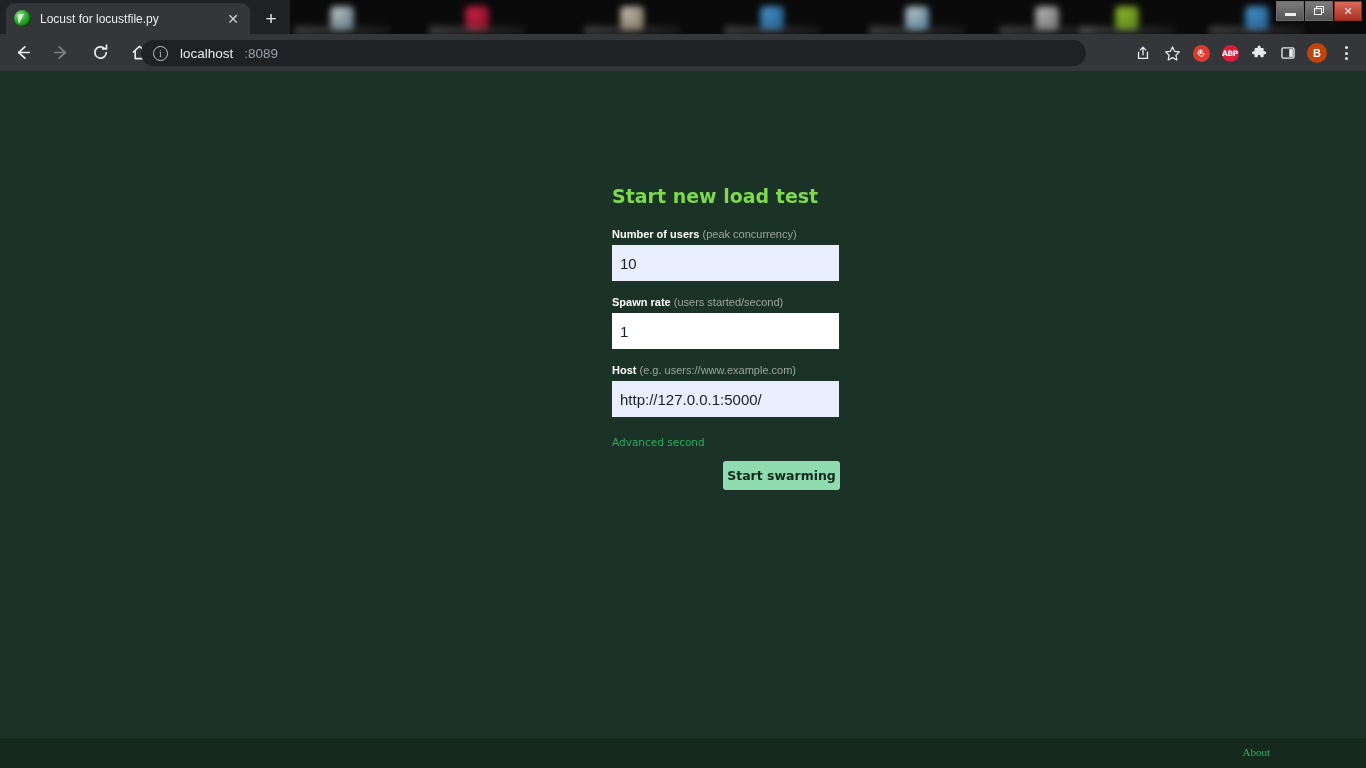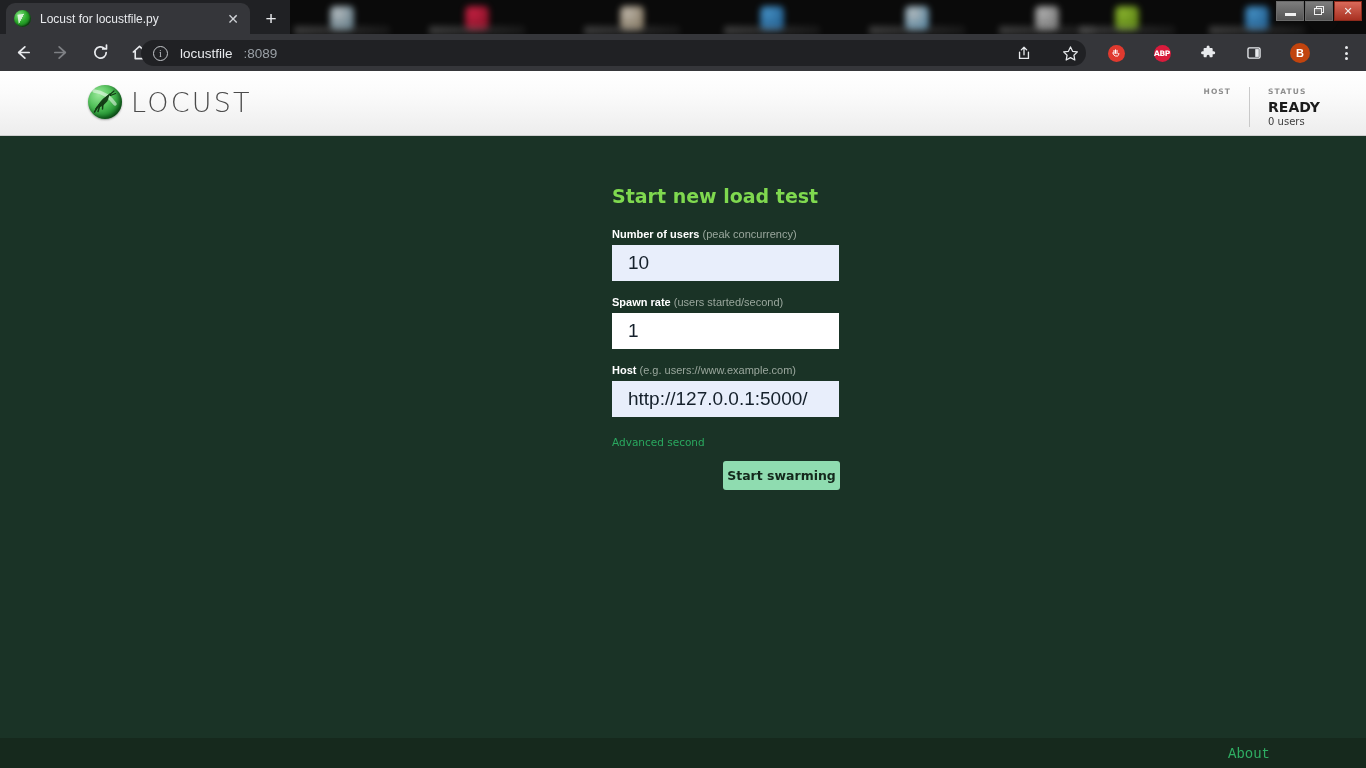--- a/index.html
+++ b/index.html
@@ -107,21 +107,21 @@
     display:flex; align-items:center; padding:0 12px;
   }
   .omni-info{
     width:15px; height:15px; border-radius:50%; border:1.3px solid #c3c6ca;
     color:#c3c6ca; font-size:10px; line-height:13px; text-align:center;
     font-family:"Liberation Serif", serif; flex:0 0 auto;
   }
   .omni-url{ margin-left:12px; font-size:13.5px; color:#e8eaed; white-space:nowrap; }
   .omni-url .port{ color:#9aa0a6;margin-left:11px; }
 
-  .tb-right{ position:absolute; right:6px; top:6px; height:26px; display:flex; align-items:center; gap:18px; }
+  .tb-right{ position:absolute; right:6px; top:6px; height:26px; display:flex; align-items:center; gap:1px; }
   .tb-ic{ width:28px; height:26px; display:flex; align-items:center; justify-content:center; color:#e8eaed; }
   .ext-red{
     width:17px; height:17px; border-radius:50%; background:#e03a2f;
     display:flex; align-items:center; justify-content:center;
   }
   .ext-abp{
     width:17px; height:17px; border-radius:50%; background:#d91b3c;
     color:#fff; font-size:7.5px; font-weight:bold; letter-spacing:-.3px;
     display:flex; align-items:center; justify-content:center;
     font-family:"DejaVu Sans", sans-serif;
@@ -176,43 +176,43 @@
     font-family:"DejaVu Sans", sans-serif;
   }
   .field{ margin-bottom:15px; }
   .field-label{
     font-size:11px; color:#ffffff; font-weight:bold; margin-bottom:5px;
     font-family:Liberation Sans, sans-serif;
   }
   .field-label .hint{ color:#9aa79d; font-weight:normal; }
   .field-input{
     display:block; width:227px; height:36px; border:0; outline:0;
-    padding:0 16px; font-size:19px; color:#15202b; background:#ffffff;
+    padding:0 8px; font-size:15px; color:#15202b; background:#ffffff;
     font-family:"Liberation Sans", sans-serif;
   }
   .field-input.autofill{ background:#e8eefb; }
   .adv-link{
     display:inline-block; font-size:10.5px; color:#2aa85f; margin-top:-2px;
     text-decoration:none; font-family:"DejaVu Sans", sans-serif;
   }
   .submit-row{ margin-top:11px; display:flex; justify-content:flex-end; }
   .submit-btn{
     width:117px; height:29px; border:0; border-radius:3px;
     background:#8fdcb0; color:#14281c; font-size:12.5px; font-weight:bold;
     font-family:"DejaVu Sans", sans-serif; cursor:pointer;
   }
 
   
   .site-footer{
     position:absolute; left:0; bottom:0; width:100%; height:30px;
     background:#16291d;
   }
   .about-link{
-    position:absolute; right:96px; top:8px; font-size:14px;
-    color:#2fae63; text-decoration:none; font-family:Liberation Mono, monospace;
+    position:absolute; right:96px; top:8px; font-size:11px;
+    color:#2fae63; text-decoration:none; font-family:Liberation Serif, serif;
   }
 </style>
 </head>
 <body>
 
 <div class="desktop-strip" id="desktop-strip">
     <div class="desk-icon" style="left: 330px; background: radial-gradient(circle at 35% 30%, rgb(207, 216, 220), rgb(91, 124, 141));"></div>
     <div class="desk-label" style="left: 294px;"></div>
     <div class="desk-icon" style="left: 465px; background: radial-gradient(circle at 35% 30%, rgb(224, 36, 74), rgb(138, 15, 37));"></div>
     <div class="desk-label" style="left: 429px;"></div>
@@ -282,21 +282,21 @@
     </div>
     <div class="nav-btn">
       <svg width="19" height="19" viewBox="0 0 20 20">
           <path d="M3.5 9.5 L10 3.5 L16.5 9.5 M5.5 8.5 V16.5 H14.5 V8.5" stroke="#e8eaed" stroke-width="1.7" fill="none" stroke-linecap="round" stroke-linejoin="round"></path>
         </svg>
     </div>
 
     <div class="omnibox">
       <div class="omni-info">i</div>
       <div class="omni-url">
-        <span>locustfile</span><span class="port">:8089</span>
+        <span>localhost</span><span class="port">:8089</span>
       </div>
     </div>
 
     <div class="tb-right">
       <div class="tb-ic">
         <svg width="16" height="16" viewBox="0 0 18 18">
           <path d="M4 8 V15 H14 V8" stroke="#e8eaed" stroke-width="1.5" fill="none" stroke-linecap="round"></path>
           <path d="M9 11 V2.5 M6 5.5 L9 2.5 L12 5.5" stroke="#e8eaed" stroke-width="1.5" fill="none" stroke-linecap="round" stroke-linejoin="round"></path>
         </svg>
       </div>
@@ -336,45 +336,20 @@
             <span></span>
             <span></span>
             <span></span>
           </div>
       </div>
     </div>
   </div>
 
   <div class="page">
 
-    <div class="site-header">
-      <div class="brand">
-        <div class="brand-logo">
-          <svg width="34" height="34" viewBox="0 0 34 34" aria-hidden="true">
-            <path d="M6 6 C14 7 22 12 27 19" stroke="rgba(255,255,255,.5)" stroke-width="3.5" fill="none" stroke-linecap="round"></path>
-            <path d="M22 9 C17 13 12 18 8 24" stroke="#123a14" stroke-width="1.6" fill="none" stroke-linecap="round"></path>
-            <path d="M21.5 10 C16 12 11.5 16.5 9 22.5 C12 23 16.5 20 19.5 16 Z" fill="#143f17"></path>
-            <path d="M9.5 22 L6.5 27 M12 20 L10 26.5 M15 17.5 L14.5 24" stroke="#123a14" stroke-width="1.5" fill="none" stroke-linecap="round"></path>
-            <path d="M22 9.5 L26 6 M22.5 10.5 L27.5 8.5" stroke="#123a14" stroke-width="1.2" fill="none" stroke-linecap="round"></path>
-          </svg>
-        </div>
-        <div class="brand-name">LOCUST</div>
-      </div>
-
-      <div class="status-wrap" id="status-panel">
-          <div class="stat-col">
-            <div class="stat-k">HOST</div>
-          </div>
-          <div class="stat-col">
-            <div class="stat-k">STATUS</div>
-            <div class="stat-v">READY</div>
-            <div class="stat-sub">0 users</div>
-          </div>
-        </div>
-    </div>
 
     <div class="form-wrap">
       <div class="form-title">Start new load test</div>
       <div id="form-fields">
           <div class="field">
             <div class="field-label"><span>Number of users</span> <span class="hint">(peak concurrency)</span></div>
             <input type="text" class="field-input autofill" value="10" style="">
           </div>
           <div class="field">
             <div class="field-label"><span>Spawn rate</span> <span class="hint">(users started/second)</span></div>

